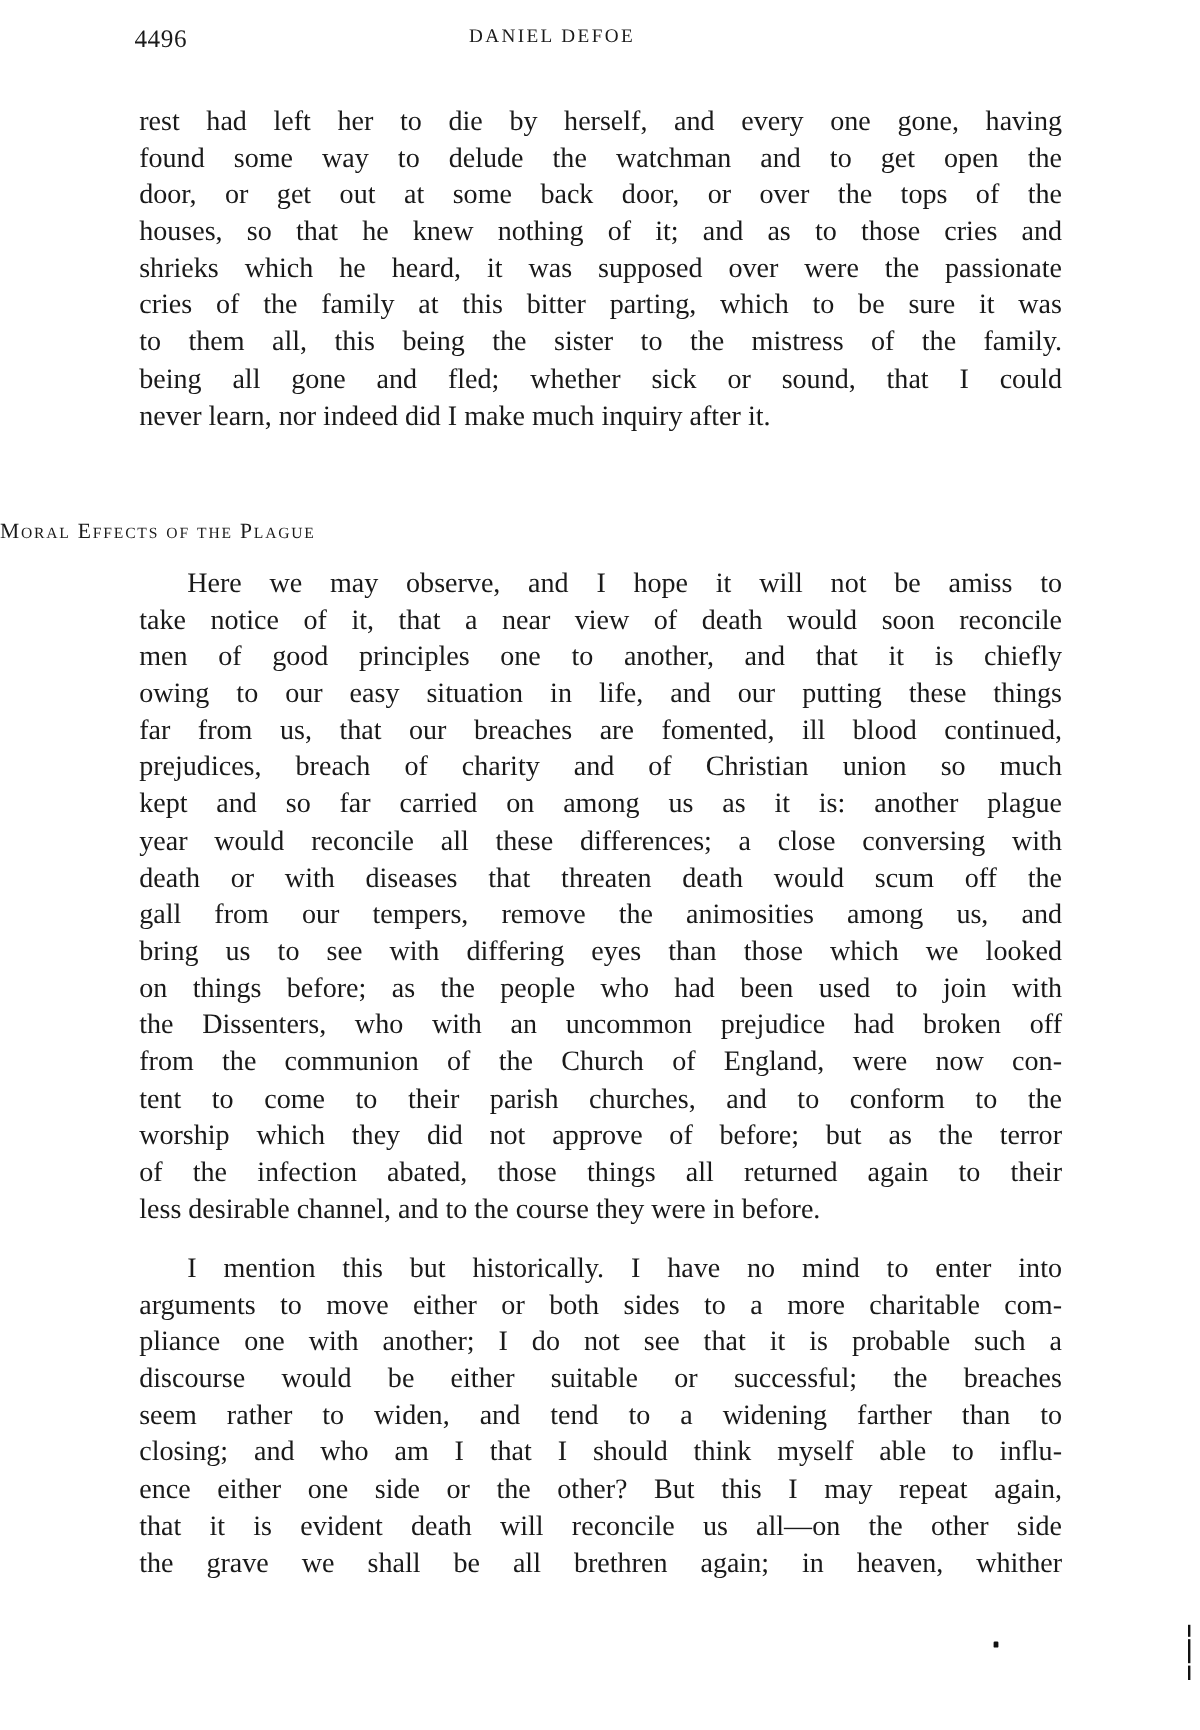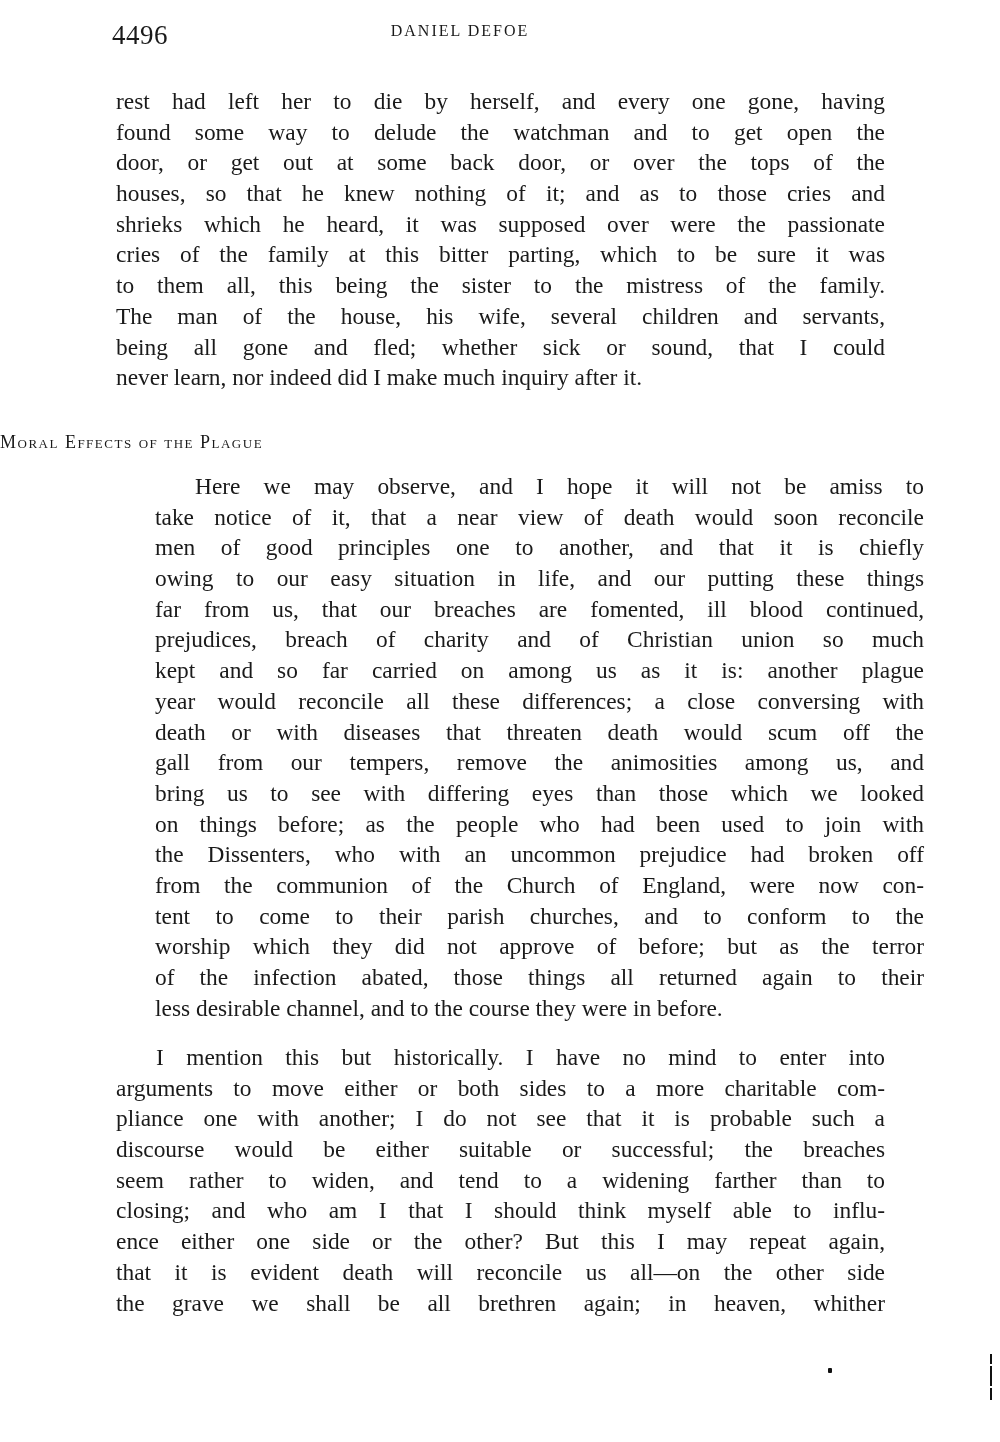--- a/index.html
+++ b/index.html
@@ -12,21 +12,21 @@
       height: 1442px;
       position: relative;
       overflow: hidden;
       color: #1a1a1a;
       font-family: "Liberation Serif", "DejaVu Serif", serif;
     }
     .page-number {
       position: absolute;
       left: 112px;
       top: 20px;
-      font-size: 27px;
+      font-size: 21px;
       letter-spacing: 0.5px;
     }
     .running-head {
       position: absolute;
       left: 0;
       width: 920px;
       top: 22px;
       text-align: center;
       font-size: 16px;
       letter-spacing: 2px;
@@ -57,21 +57,21 @@
     .block-1 { top: 86px; }
     .section-heading {
       position: absolute;
       left: 0;
       width: 1000px;
       top: 432px;
       font-size: 18px;
       font-variant: small-caps;
       letter-spacing: 1.5px;
     }
-    .block-2 { top: 471px; margin-left: 39px; }
+    .block-2 { top: 471px; }
     .block-3 { top: 1042px; }
     .speck {
       position: absolute;
       left: 828px;
       top: 1368px;
       width: 4px;
       height: 5px;
       background: #111;
       border-radius: 1px;
     }
@@ -94,21 +94,20 @@
   <div class="running-head">DANIEL DEFOE</div>
 
   <div class="text-block block-1">
     <span class="line">rest had left her to die by herself, and every one gone, having</span>
     <span class="line">found some way to delude the watchman and to get open the</span>
     <span class="line">door, or get out at some back door, or over the tops of the</span>
     <span class="line">houses, so that he knew nothing of it; and as to those cries and</span>
     <span class="line">shrieks which he heard, it was supposed over were the passionate</span>
     <span class="line">cries of the family at this bitter parting, which to be sure it was</span>
     <span class="line">to them all, this being the sister to the mistress of the family.</span>
-    <span class="line">The man of the house, his wife, several children and servants,</span>
     <span class="line">being all gone and fled; whether sick or sound, that I could</span>
     <span class="line last">never learn, nor indeed did I make much inquiry after it.</span>
   </div>
 
   <div class="section-heading">Moral Effects of the Plague</div>
 
   <div class="text-block block-2">
     <span class="line indent">Here we may observe, and I hope it will not be amiss to</span>
     <span class="line">take notice of it, that a near view of death would soon reconcile</span>
     <span class="line">men of good principles one to another, and that it is chiefly</span>

